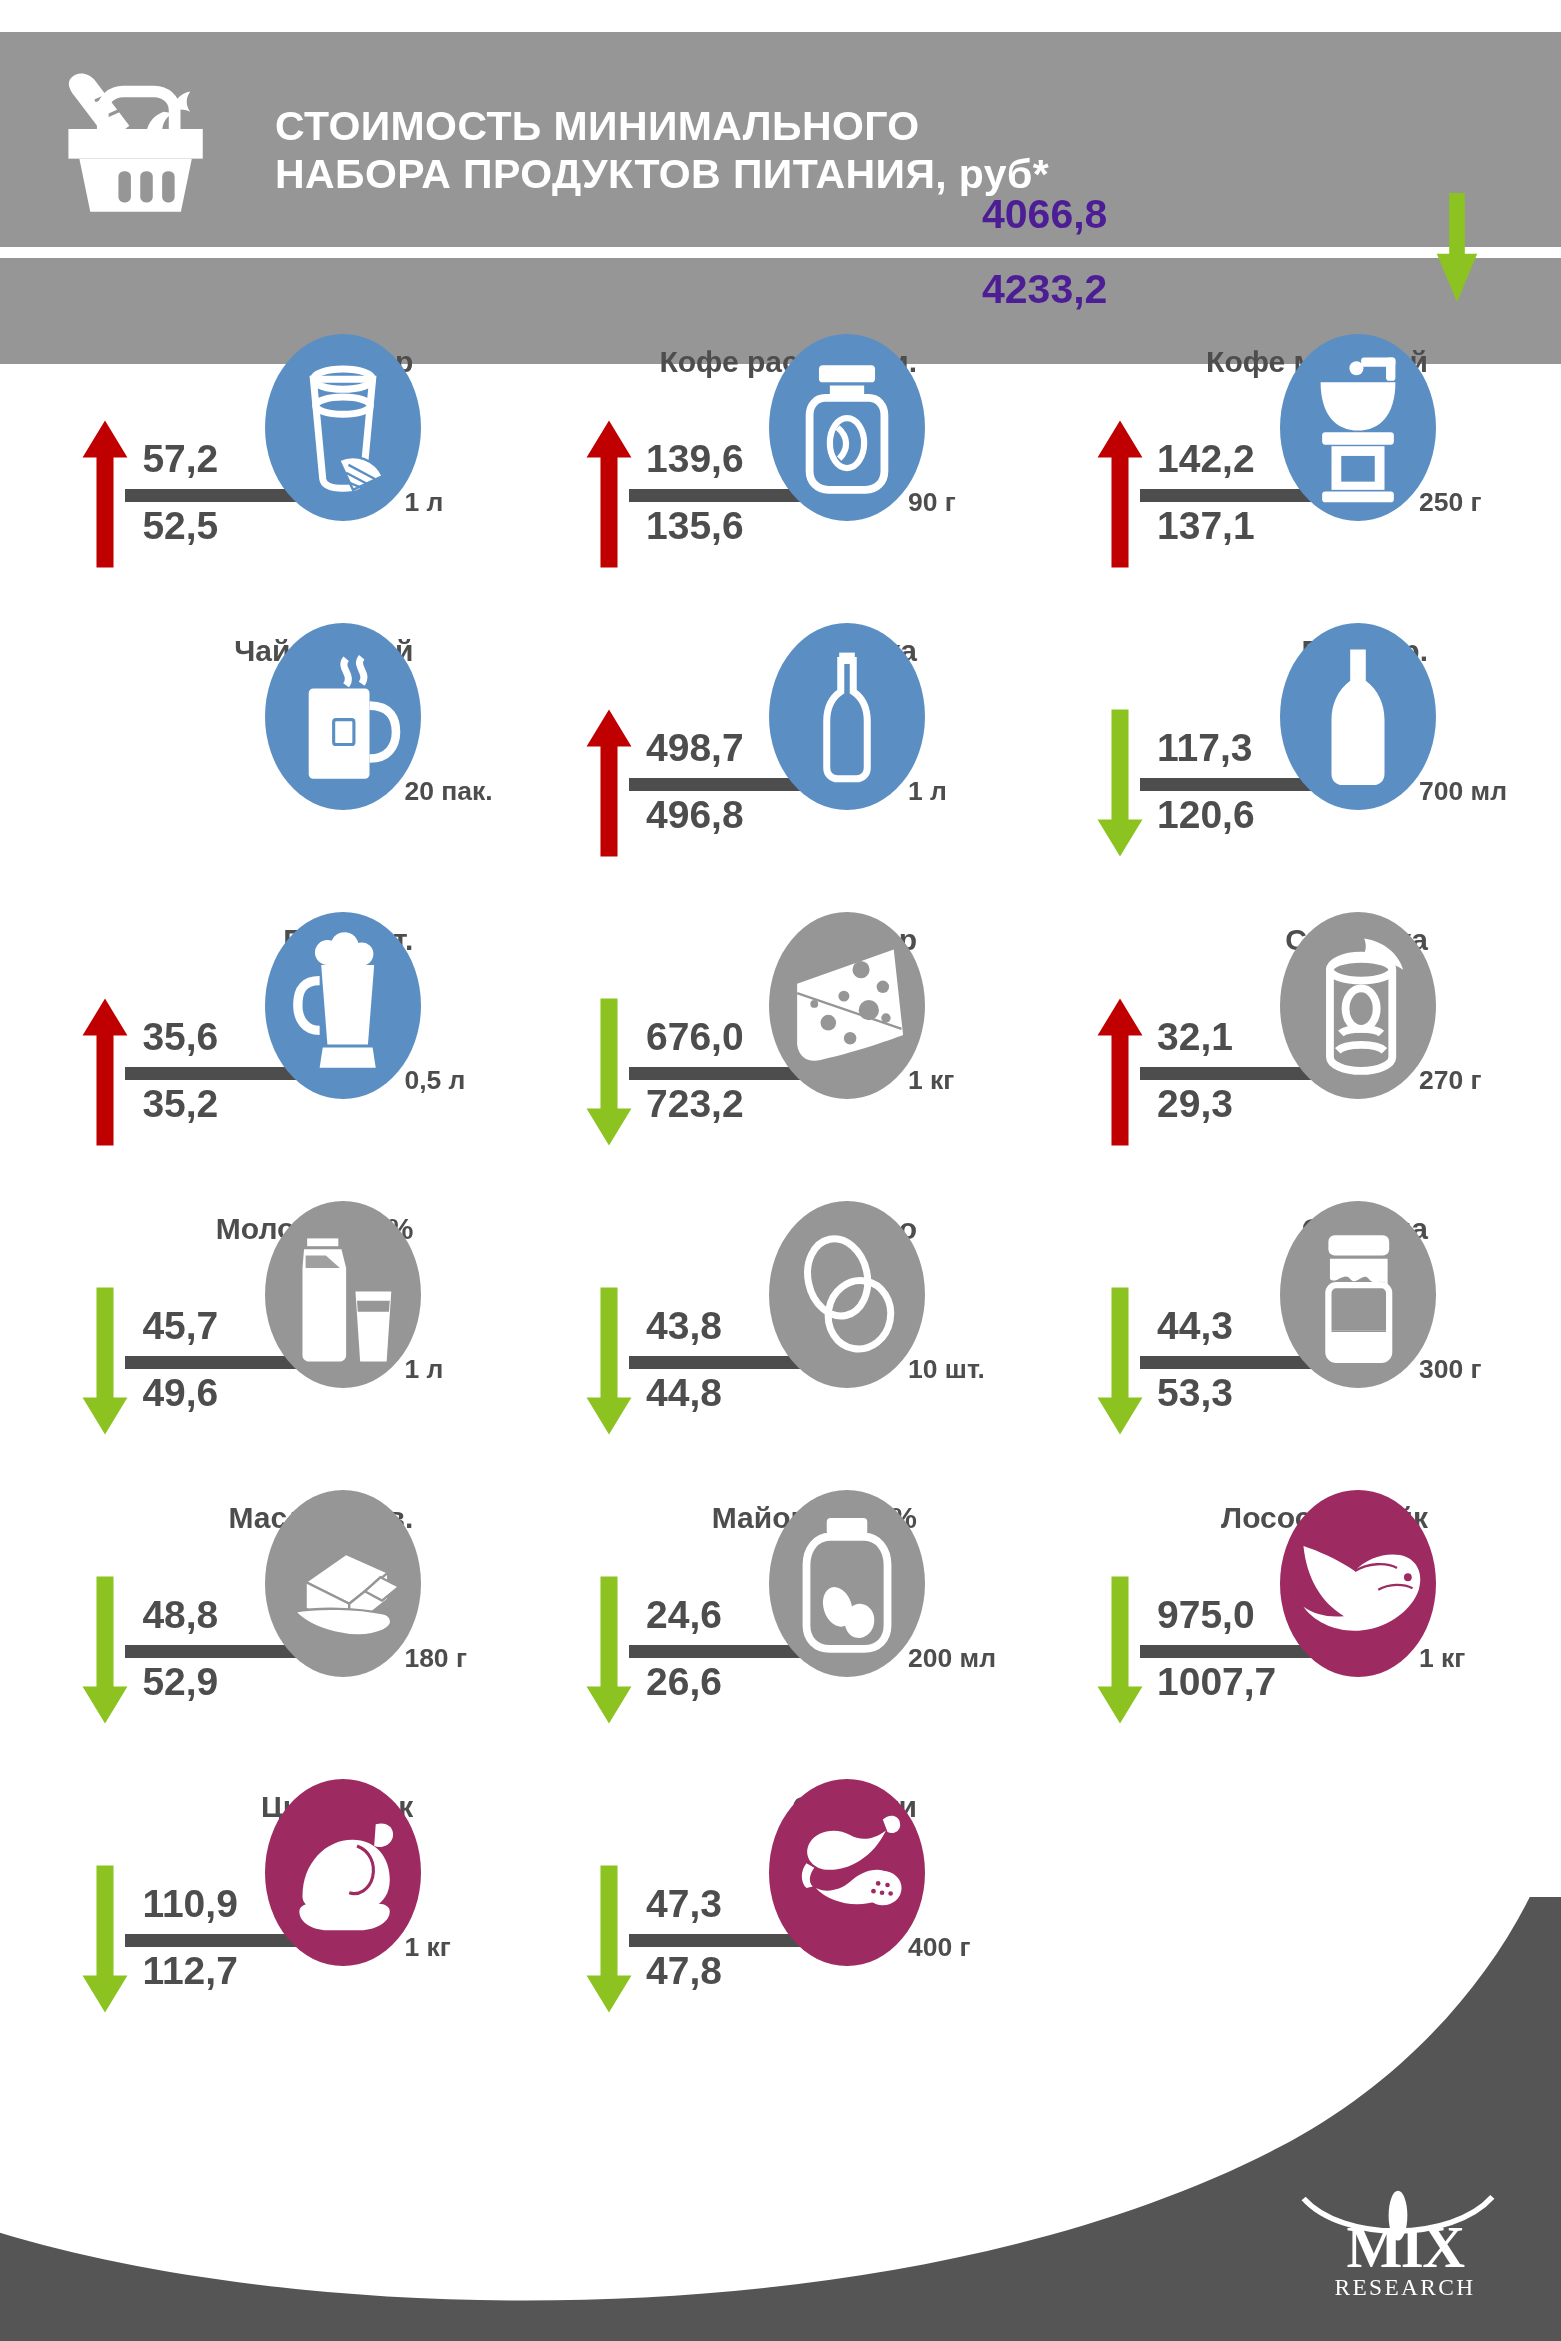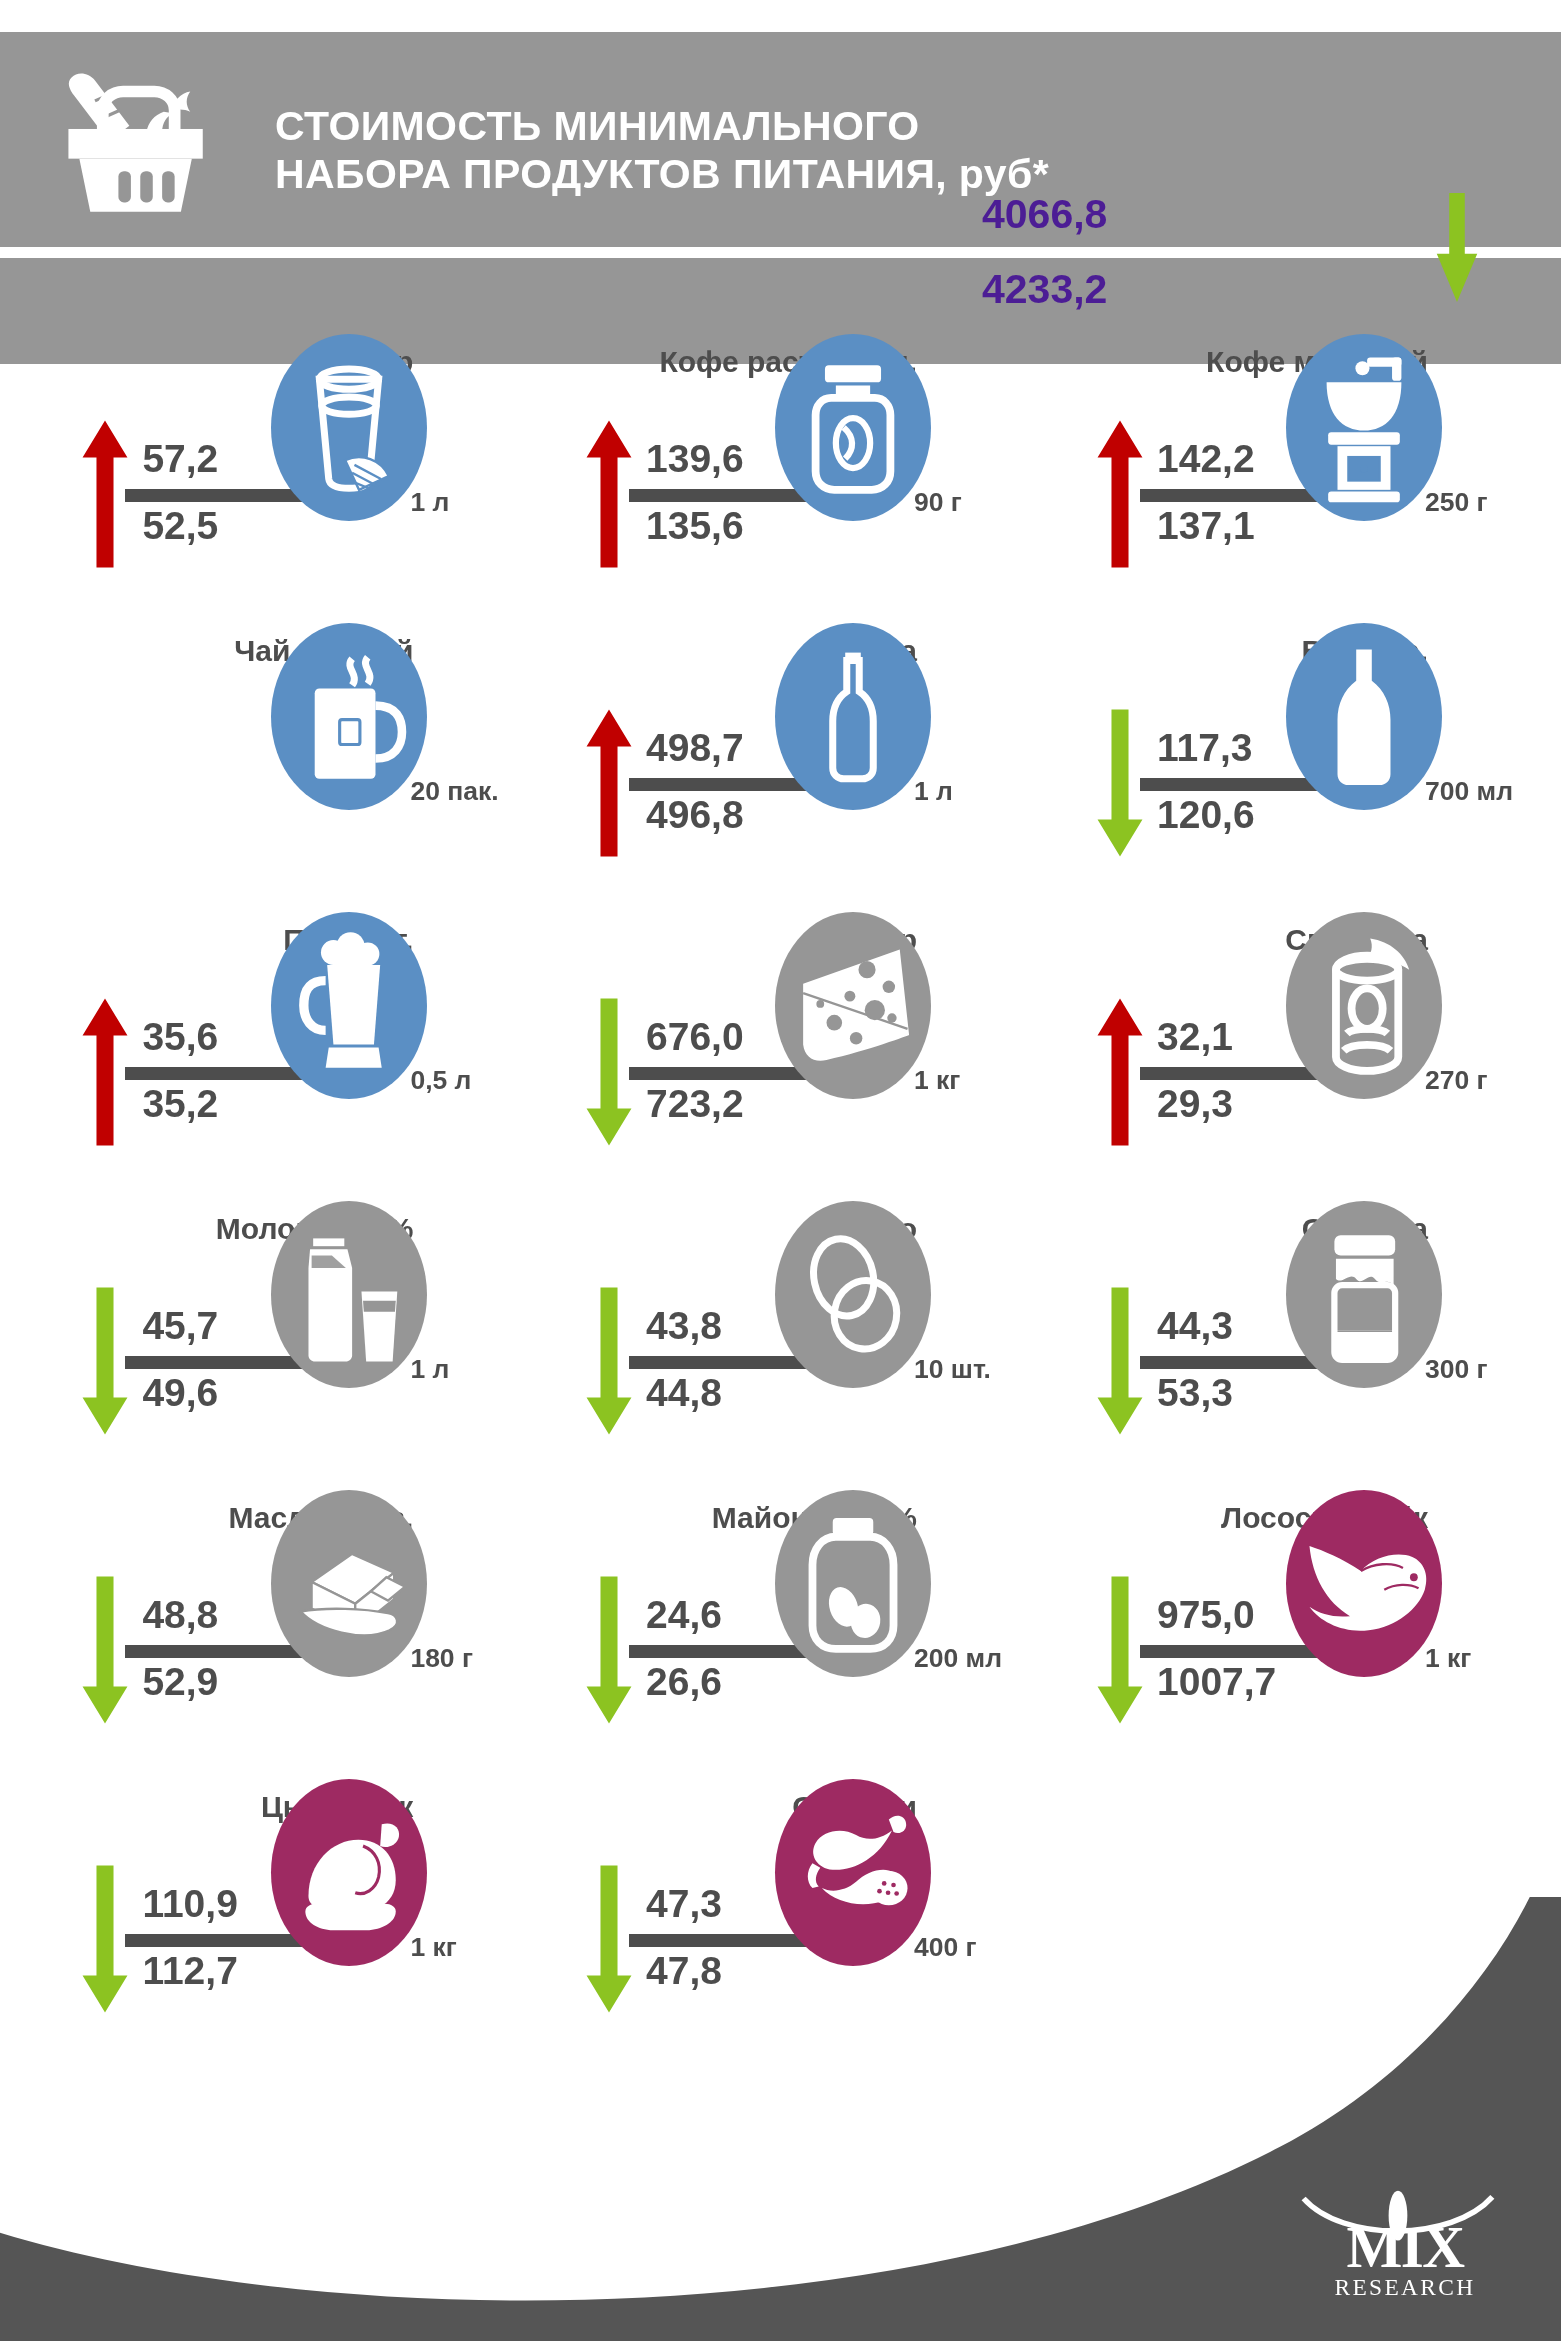--- a/index.html
+++ b/index.html
@@ -61,21 +61,21 @@
     position:absolute;left:44px;top:69px;height:12.5px;width:248px;background:#4d4d4d;
   }
   .num{
     position:absolute;left:61px;width:258px;color:#4d4d4d;font-weight:bold;font-size:39px;
     white-space:nowrap;
   }
   .num.top{top:17px;}
   .num.bot{top:84px;}
 
   .iconwrap{
-    position:absolute;left:248px;top:6.2px;width:164px;height:195px;
+    position:absolute;left:242px;top:6.2px;width:164px;height:195px;
   }
   .circle{
     position:absolute;left:0;top:0;width:156px;height:187px;border-radius:50%;
   }
   .circle.blue{background:#5b8fc4;}
   .circle.gray{background:#969696;}
   .circle.magenta{background:#9e2a62;}
   .icon-svg{position:absolute;left:0;top:0;width:156px;height:187px;}
   .unit{
     position:absolute;left:139px;top:153px;color:#4d4d4d;font-weight:bold;font-size:26.5px;

